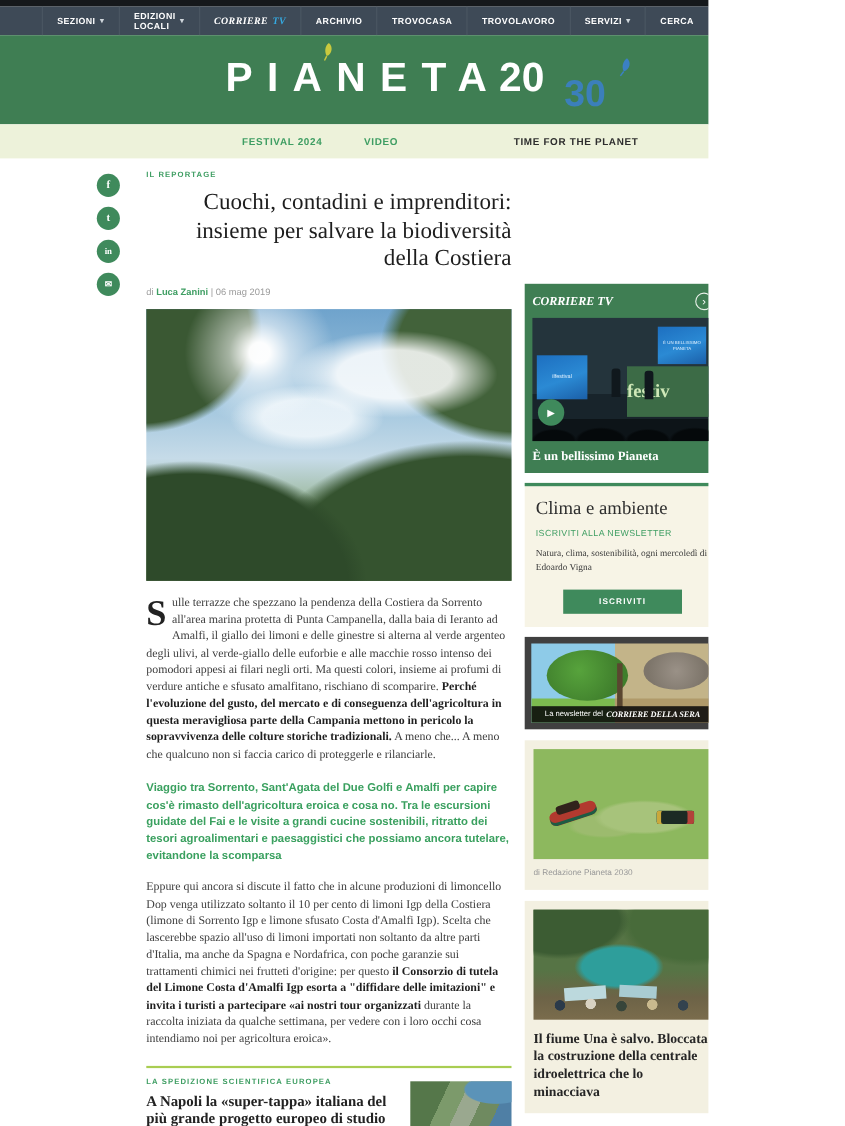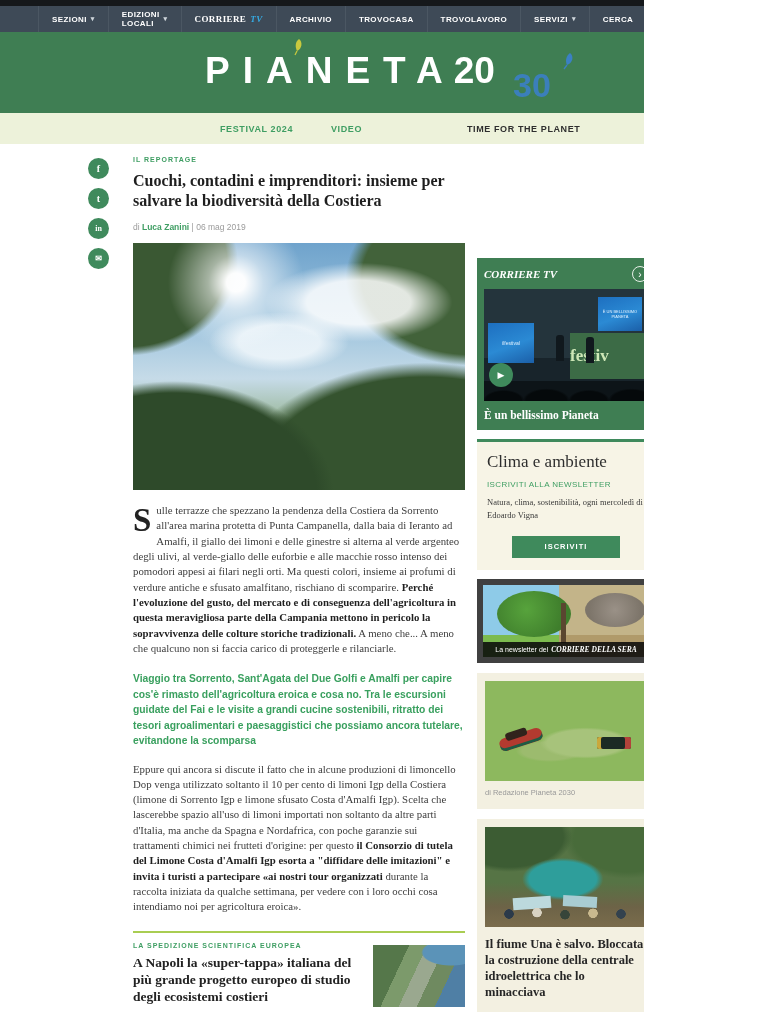--- a/index.html
+++ b/index.html
@@ -10,21 +10,21 @@
   
   .top-black { position:absolute; left:0; top:0; width:768px; height:6px; background:#15181b; }
   .topnav { position:absolute; left:0; top:6px; width:768px; height:26px; background:#3e4a57;
             display:flex; align-items:stretch; justify-content:space-between; }
   .nav-left { display:flex; align-items:stretch; }
   .nav-item { display:flex; align-items:center; gap:4px; padding:0 13px; border-right:1px solid #4b5763;
               color:#fff; font-size:8px; font-weight:bold; letter-spacing:.4px; text-decoration:none; cursor:pointer; }
   .nav-item:first-child { border-left:1px solid #4b5763; margin-left:38px; }
   .nav-item .caret { font-size:7px; color:#cfd6dc; }
   .nav-item .tv { color:#35aae2; font-style:italic; }
-  .brand-it { font-family:"Liberation Serif", serif; font-size:9px; }
+  .brand-it { font-style:italic; font-family:"Liberation Serif", serif; font-size:9px; }
   .nav-right { display:flex; align-items:stretch; margin-right:38px; }
   .btn-blue { display:flex; align-items:center; padding:0 16px; margin-left:2px; background:#8b5cf6;
               color:#fff; font-size:8px; font-weight:bold; letter-spacing:.4px; cursor:pointer; }
 
   
   .masthead { position:absolute; left:0; top:32px; width:768px; height:81px; background:#3f7e53; }
   .logo { position:absolute; left:205px; top:18px; height:50px; color:#fff; white-space:nowrap; }
   .logo .word { font-size:37px; font-weight:bold; letter-spacing:13px; font-family:"Liberation Sans", sans-serif; }
   .logo .n20 { font-size:37px; font-weight:bold; margin-left:-2px; }
   .logo .n30 { position:absolute; left:308px; top:16px; font-size:34px; font-weight:bold; color:#3b80c4; opacity:.92; }
@@ -42,22 +42,22 @@
   
   .social { position:absolute; left:88px; top:158px; display:flex; flex-direction:column; gap:9px; }
   .soc { width:21px; height:21px; border-radius:50%; background:#3f8a5c; color:#fff; display:flex;
          align-items:center; justify-content:center; font-size:10px; font-weight:bold; cursor:pointer;
          font-family:"Liberation Serif", serif; }
   .soc.small { font-size:8px; }
 
   
   .article { position:absolute; left:133px; top:156px; width:332px; }
   .kicker { color:#3f9e63; font-size:7px; font-weight:bold; letter-spacing:1px; }
-  h1.title { font-family:"Liberation Serif", serif; font-size:16px; line-height:1.22; color:#1e1e1e;
-             font-weight:bold; margin-top:8px; }
+  h1.title { font-family:"Liberation Serif", serif; font-size:21px; line-height:1.22; color:#1e1e1e;
+             font-weight:normal; margin-top:8px;text-align:right; }
   .byline { margin-top:12px; font-size:8.5px; color:#9b9b9b; }
   .byline .author { color:#3f9e63; font-weight:bold; }
   .hero { margin-top:11px; width:332px; height:247px;
     background:
       radial-gradient(circle at 31% 16%, rgba(255,255,255,.98) 0 3%, rgba(255,255,255,.55) 9%, rgba(255,255,255,0) 22%),
       radial-gradient(ellipse 130px 55px at 68% 24%, rgba(255,255,255,.85) 0 40%, rgba(255,255,255,0) 72%),
       radial-gradient(ellipse 90px 38px at 44% 40%, rgba(245,250,253,.8) 0 45%, rgba(255,255,255,0) 78%),
       radial-gradient(ellipse 180px 150px at -2% 8%, #3a5833 0 56%, rgba(0,0,0,0) 62%),
       radial-gradient(ellipse 200px 140px at 102% 14%, #42623a 0 55%, rgba(0,0,0,0) 63%),
       radial-gradient(ellipse 240px 170px at 12% 102%, #2e4a2a 0 60%, rgba(0,0,0,0) 67%),

